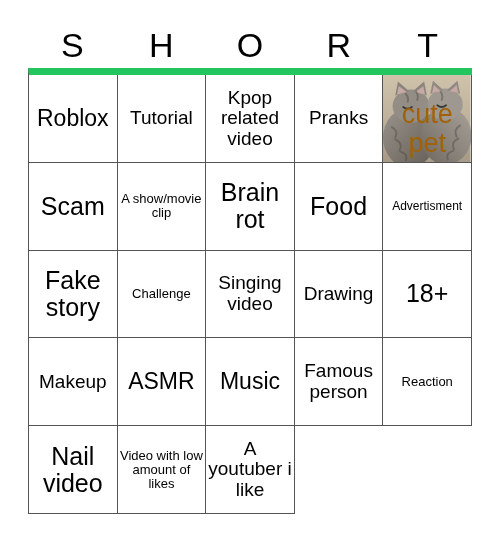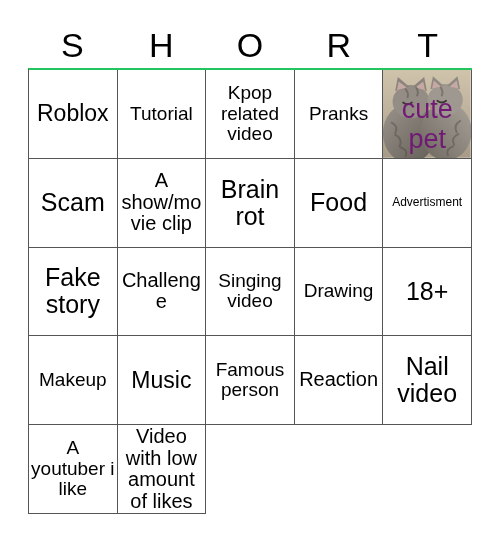--- a/index.html
+++ b/index.html
@@ -47,21 +47,21 @@
   .grid {
     position: absolute;
     left: 28px;
     top: 68px;
     width: 444px;
     height: 446px;
     box-sizing: border-box;
     display: grid;
     grid-template-columns: repeat(5, 1fr);
     grid-template-rows: repeat(5, 1fr);
-    border-top: 2px solid #22c55e;
+    border-top: 7px solid #22c55e;
     border-left: 1px solid #555;
   }
 
   .cell {
     position: relative;
     box-sizing: border-box;
     border-right: 1px solid #555;
     border-bottom: 1px solid #555;
     display: flex;
     align-items: center;
@@ -77,21 +77,21 @@
     line-height: 1.08;
     padding: 0 2px;
     box-sizing: border-box;
     word-wrap: break-word;
   }
 
   
   .fs-xl  { font-size: 25px; }
   .fs-lg  { font-size: 23px; }
   .fs-md  { font-size: 19px; }
-  .fs-sm  { font-size: 20px; }
+  .fs-sm  { font-size: 13px; }
   .fs-xs  { font-size: 12px; }
 
   
   .cell.photo {
     padding: 0;
   }
   .photo-media {
     position: absolute;
     left: 0;
     top: 0;
@@ -186,21 +186,21 @@
               <path d="M20 88 q9 3 6 10"></path>
               <path d="M88 58 q-8 5 -4 13"></path>
               <path d="M86 73 q-9 4 -5 12"></path>
               <path d="M80 87 q-9 3 -6 10"></path>
               <path d="M26 22 q4 5 2 9"></path>
               <path d="M38 20 q3 5 1 9"></path>
               <path d="M66 20 q3 5 1 9"></path>
             </g>
           </svg>
         </div>
-        <span class="photo-label" style="color: #701a75; margin-top: 22px;">cute pet</span>
+        <span class="photo-label" style="color: #a16207; margin-top: 22px;">cute pet</span>
       </div>
       <div class="cell">
         <span class="cell-text fs-xl">Scam</span>
       </div>
       <div class="cell">
         <span class="cell-text fs-sm">A show/movie clip</span>
       </div>
       <div class="cell">
         <span class="cell-text fs-xl">Brain rot</span>
       </div>
@@ -222,32 +222,35 @@
       <div class="cell">
         <span class="cell-text fs-md">Drawing</span>
       </div>
       <div class="cell">
         <span class="cell-text fs-xl">18+</span>
       </div>
       <div class="cell">
         <span class="cell-text fs-md">Makeup</span>
       </div>
       <div class="cell">
+        <span class="cell-text fs-lg">ASMR</span>
+      </div>
+      <div class="cell">
         <span class="cell-text fs-lg">Music</span>
       </div>
       <div class="cell">
         <span class="cell-text fs-md">Famous person</span>
       </div>
       <div class="cell">
         <span class="cell-text fs-sm">Reaction</span>
       </div>
       <div class="cell">
         <span class="cell-text fs-xl">Nail video</span>
       </div>
       <div class="cell">
+        <span class="cell-text fs-sm">Video with low amount of likes</span>
+      </div>
+      <div class="cell">
         <span class="cell-text fs-md">A youtuber i like</span>
       </div>
-      <div class="cell">
-        <span class="cell-text fs-sm">Video with low amount of likes</span>
-      </div>
     </div>
 
 </div>
 
 </body></html>

